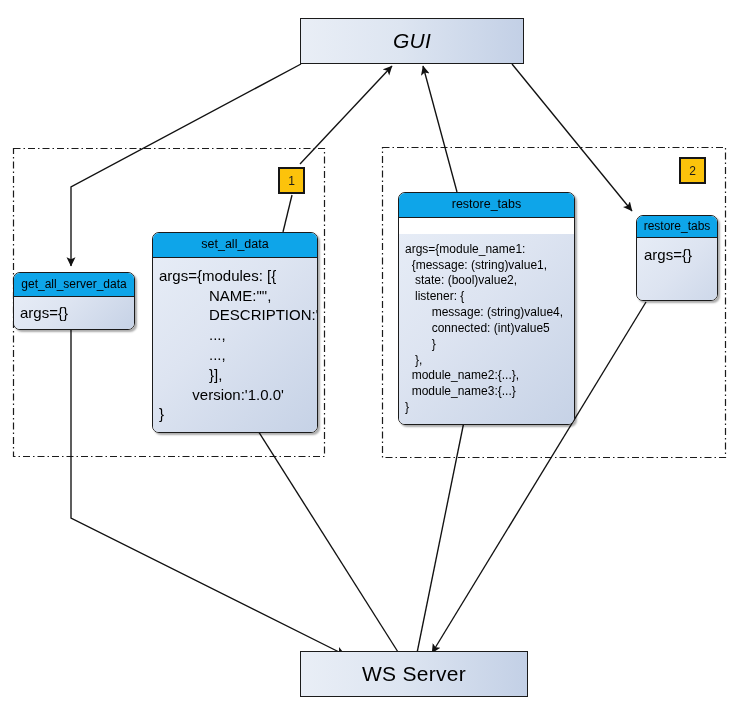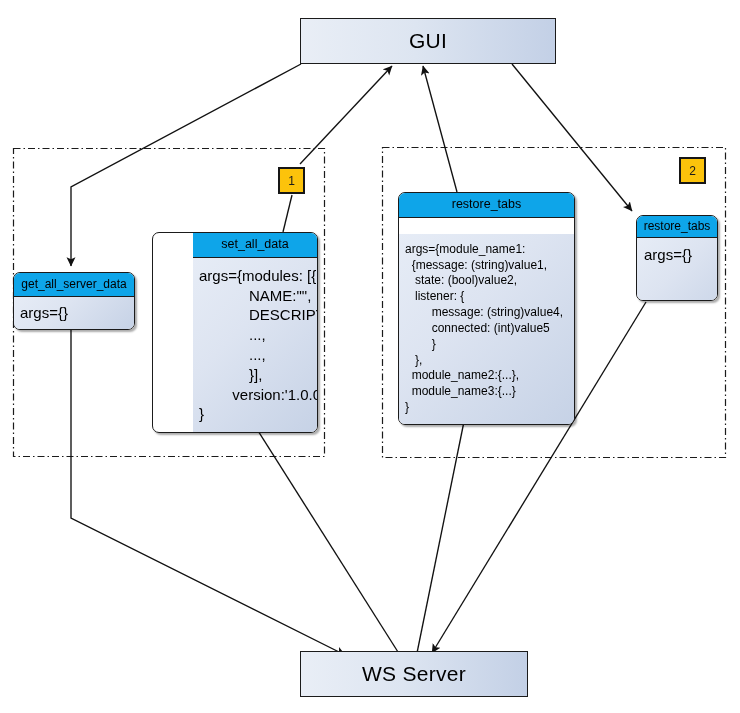--- a/index.html
+++ b/index.html
@@ -19,28 +19,28 @@
           border-radius:7px;overflow:hidden;
           box-shadow:2px 2px 2px rgba(0,0,0,.33);}
   .msgbox .hdr{background:#0ea5e9;border-bottom:1px solid #1b1b1b;
                text-align:center;font-size:12.5px;color:#000;
                padding:5px 4px 5px 4px;line-height:1.1;}
   .msgbox .bdy{background:linear-gradient(135deg,#e6ecf6 0%,#dde4f1 40%,#c6d2e6 100%);
                font-size:15px;color:#000;line-height:1.32;
                padding:7px 6px 7px 7px;white-space:pre;}
 
   
-  #box-gui{left:300px;top:18px;width:256px;height:46px;}
+  #box-gui{left:300px;top:18px;width:224px;height:46px;font-style:italic;}
   #box-ws{left:300px;top:651px;width:228px;height:46px;}
 
   #box-getall{left:13px;top:272px;width:122px;}
   #box-getall .hdr{font-size:12px;padding:5px 2px;}
   #box-getall .bdy{padding:6px 6px;}
 
-  #box-setall{left:152px;top:232px;width:166px;padding-left:40px;}
+  #box-setall{left:152px;top:232px;width:166px;}
   #box-setall .bdy{padding:8px 6px 8px 6px;}
 
   #box-restore-big{left:398px;top:192px;width:177px;}
   #box-restore-big .bdy{padding:8px 5px 8px 6px;font-size:12px;margin-top:16px;}
 
   #box-restore-small{left:636px;top:215px;width:82px;height:86px;}
   #box-restore-small .hdr{font-size:12px;padding:4px 2px;}
   #box-restore-small .bdy{padding:7px 7px;height:100%;}
 
   

